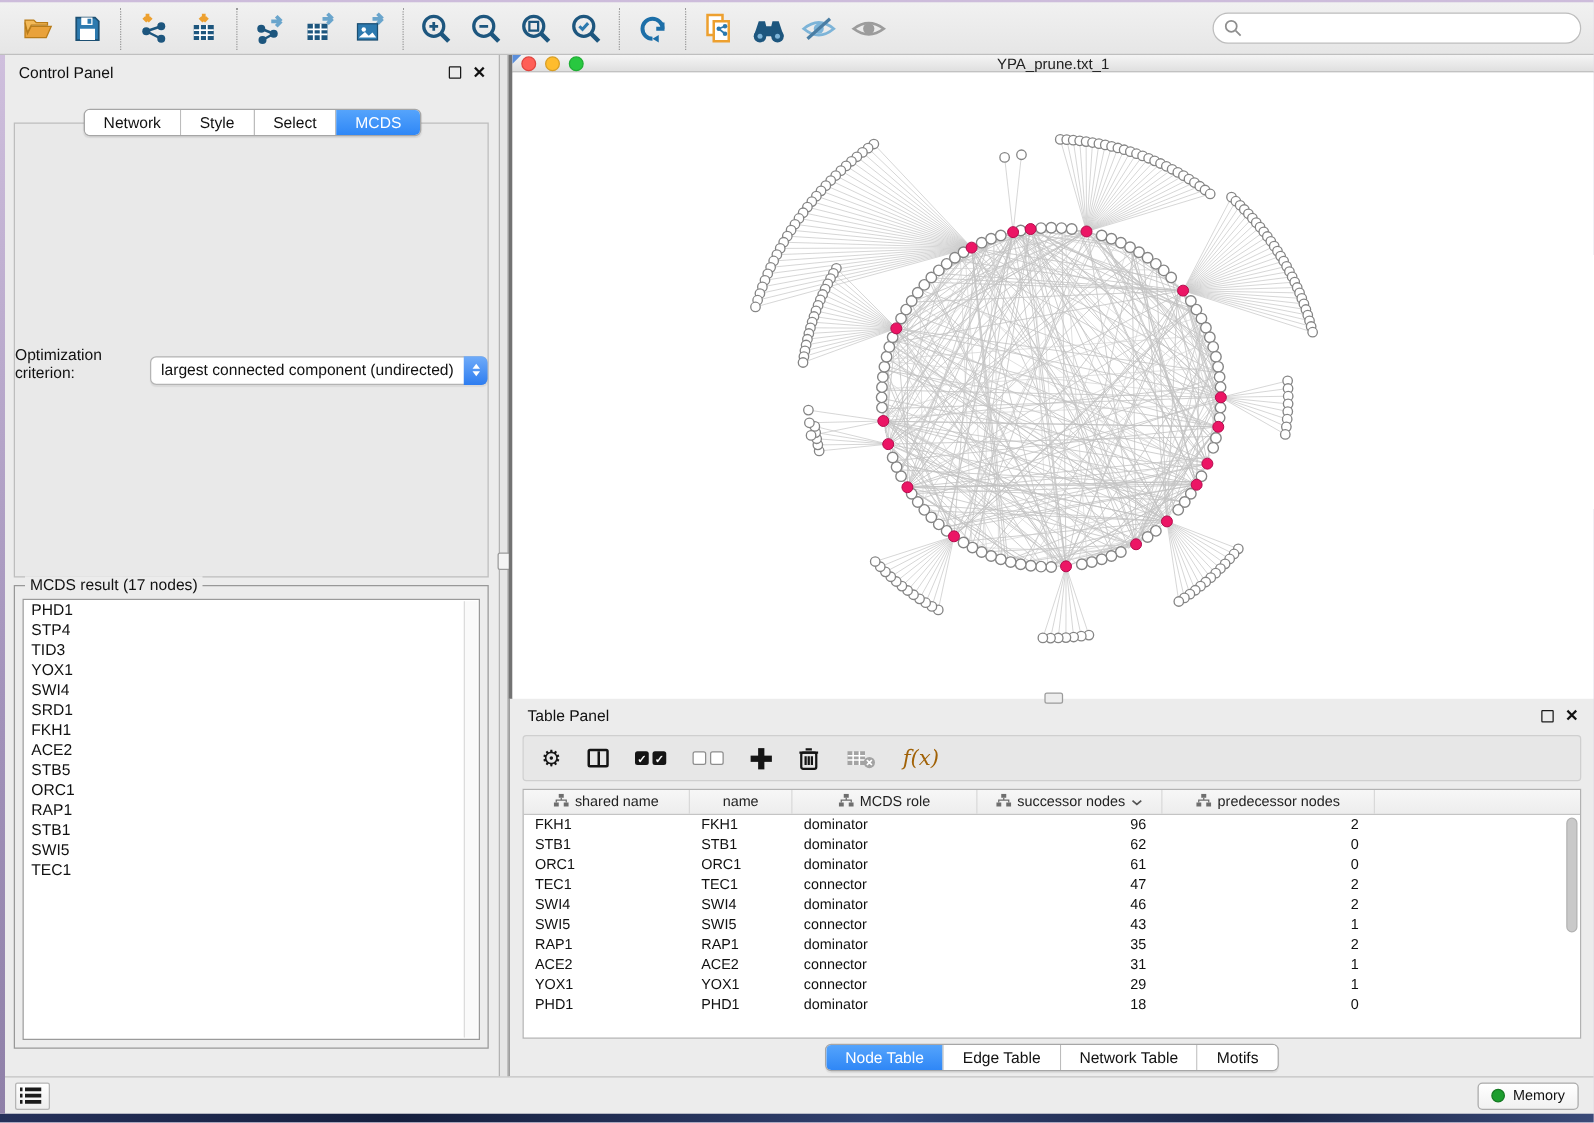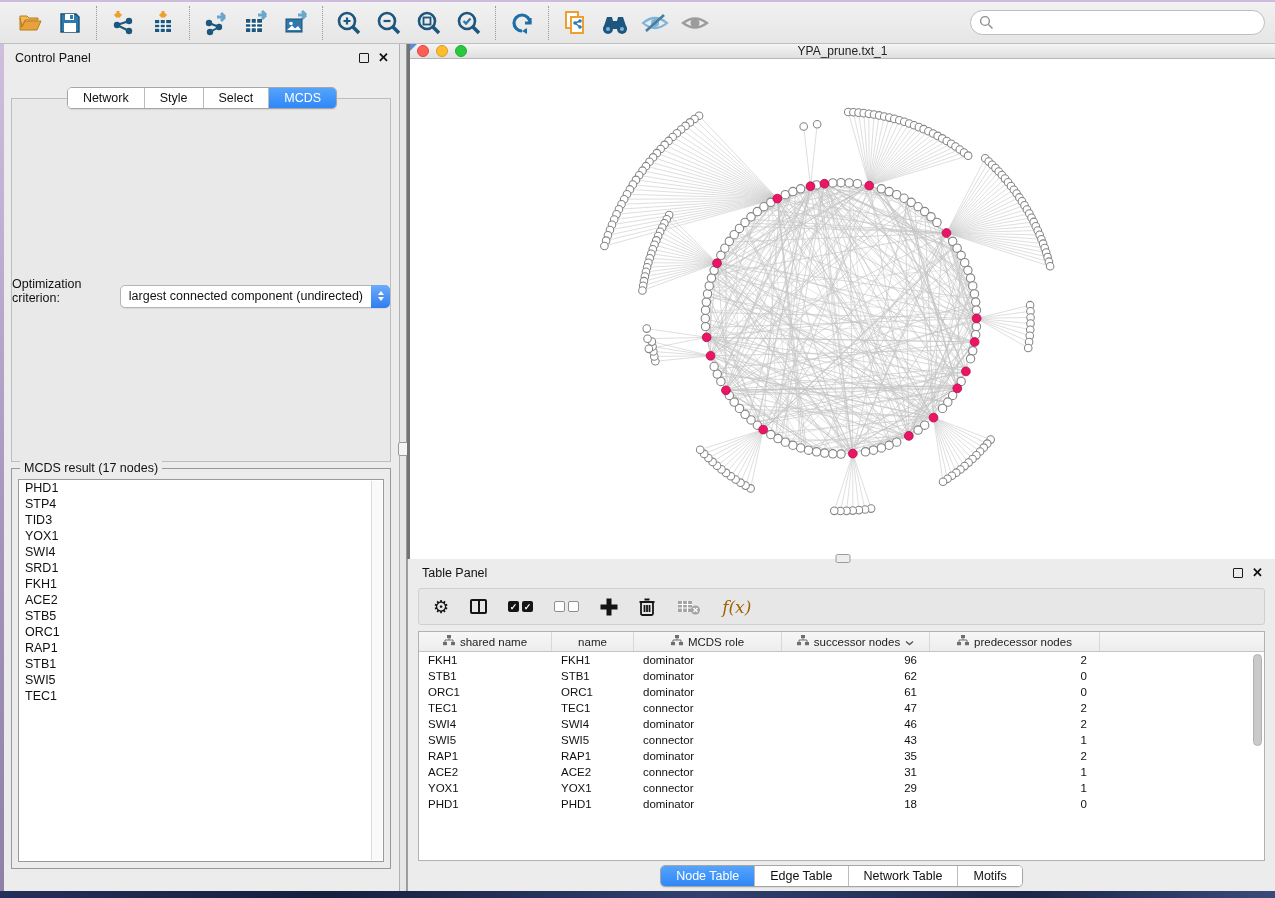--- a/index.html
+++ b/index.html
@@ -1267,16 +1267,29 @@
               <div class="seg sel">Node Table</div>
               <div class="seg">Edge Table</div>
               <div class="seg">Network Table</div>
               <div class="seg">Motifs</div>
             </div>
         </div>
       </div>
     </div>
   </div>
 
+  <div class="statusbar">
+    <div class="listbtn">
+      <span class="list-icon">
+          <i></i>
+          <i></i>
+          <i></i>
+        </span>
+    </div>
+    <div class="membtn">
+      <span class="memdot"></span>
+      <span>Memory</span>
+    </div>
+  </div>
 </div>
 
 <div class="lavender-strip"></div>
 <div class="desktop-bottom"></div>
 
 </body></html>

